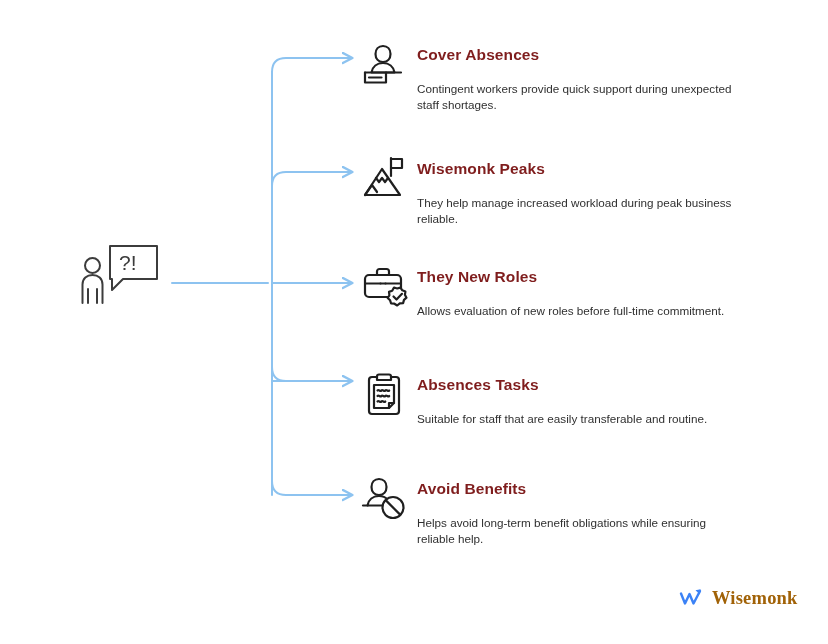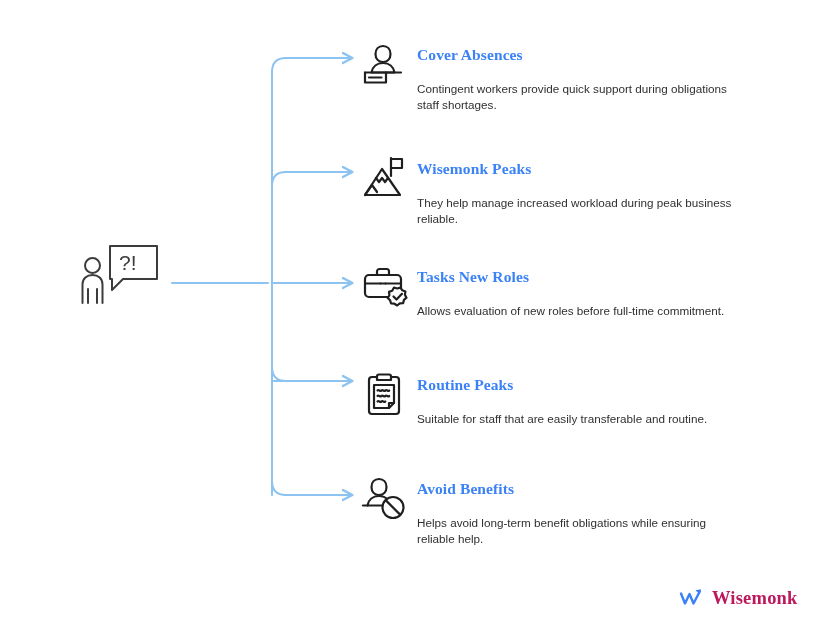--- a/index.html
+++ b/index.html
@@ -56,24 +56,23 @@
     height: 48px;
   }
   .branch-icon svg { display: block; }
 
   .branch-title {
     position: absolute;
     left: 57px;
     top: 6px;
     font-size: 15.5px;
     font-weight: bold;
-    color: #3b82f6;
+    color: #7f1d1d;
     letter-spacing: 0.1px;
     white-space: nowrap;
-    font-family: Liberation Serif, serif;
   }
   .branch-desc {
     position: absolute;
     left: 57px;
     top: 41px;
     width: 330px;
     font-size: 11.7px;
     line-height: 16px;
     color: #303030;
   }
@@ -85,21 +84,21 @@
     top: 586px;
     display: flex;
     align-items: center;
     gap: 7px;
   }
   #brand .brand-mark { width: 26px; height: 24px; display: block; }
   #brand .brand-name {
     font-family: "Liberation Serif", serif;
     font-size: 18.5px;
     font-weight: bold;
-    color: #be185d;
+    color: #a16207;
     letter-spacing: 0.2px;
   }
 </style>
 </head>
 <body>
 
 <div id="canvas">
 
   <svg id="connectors" viewBox="0 0 828 644" xmlns="http://www.w3.org/2000/svg">
     <defs>
@@ -154,21 +153,21 @@
 
           <path d="M5,32.5 L41,32.5"></path>
 
           <path d="M5,32.5 L5,42.5 L26,42.5 L26,32.5"></path>
 
           <path d="M9,37.5 L21.5,37.5"></path>
         </g>
       </svg>
     </div>
     <div class="branch-title">Cover Absences</div>
-    <div class="branch-desc">Contingent workers provide quick support during obligations staff shortages.</div>
+    <div class="branch-desc">Contingent workers provide quick support during unexpected staff shortages.</div>
   </div>
 
   <div class="branch" style="top:154px;">
     <div class="branch-icon">
       <svg width="48" height="48" viewBox="0 0 48 48" xmlns="http://www.w3.org/2000/svg">
         <g fill="none" stroke="#1f1f1f" stroke-width="2.2" stroke-linecap="round" stroke-linejoin="round">
 
           <path d="M5,41 L22,15 L40,41 Z"></path>
 
           <path d="M5,41 L12,31 L17,38"></path>
@@ -198,21 +197,21 @@
 
           <path d="M5,21.5 L20.5,21.5 M25.5,21.5 L41,21.5"></path>
         </g>
 
         <g fill="#ffffff" stroke="#1f1f1f" stroke-width="2.2" stroke-linecap="round" stroke-linejoin="round">
           <path d="M34,25.5 l3.2,1.0 l3.2,-0.9 l1.9,2.7 l3.1,1.2 l-0.5,3.3 l1.6,2.9 l-2.5,2.2 l-0.9,3.2 l-3.3,0.3 l-2.6,2.1 l-2.8,-1.8 l-3.3,-0.2 l-1.0,-3.2 l-2.4,-2.3 l1.7,-2.8 l-0.4,-3.3 l3.2,-1.1 Z"></path>
         </g>
         <path d="M33.5,34.5 L36.5,37.5 L42,31.8" fill="none" stroke="#1f1f1f" stroke-width="2.2" stroke-linecap="round" stroke-linejoin="round"></path>
       </svg>
     </div>
-    <div class="branch-title">Tasks New Roles</div>
+    <div class="branch-title">They New Roles</div>
     <div class="branch-desc">Allows evaluation of new roles before full-time commitment.</div>
   </div>
 
   <div class="branch" style="top:370px;">
     <div class="branch-icon">
       <svg width="48" height="48" viewBox="0 0 48 48" xmlns="http://www.w3.org/2000/svg">
         <g fill="none" stroke="#1f1f1f" stroke-width="2.2" stroke-linecap="round" stroke-linejoin="round">
 
           <path d="M17,7 L12,7 C10.3,7 9,8.3 9,10 L9,41 C9,42.7 10.3,44 12,44 L36,44 C37.7,44 39,42.7 39,41 L39,10 C39,8.3 37.7,7 36,7 L31,7"></path>
 
@@ -220,21 +219,21 @@
 
           <path d="M14,15 L34,15 L34,33 L29,38 L14,38 Z"></path>
           <path d="M34,33 L29,33 L29,38"></path>
 
           <path d="M17.5,20.5 c1.3,-1.6 2.6,1.6 3.9,0 c1.3,-1.6 2.6,1.6 3.9,0 c1.3,-1.6 2.6,1.6 3.9,0"></path>
           <path d="M17.5,26 c1.3,-1.6 2.6,1.6 3.9,0 c1.3,-1.6 2.6,1.6 3.9,0 c1.3,-1.6 2.6,1.6 3.9,0"></path>
           <path d="M17.5,31.5 c1.3,-1.6 2.6,1.6 3.9,0 c1.3,-1.6 2.6,1.6 3.9,0"></path>
         </g>
       </svg>
     </div>
-    <div class="branch-title">Routine Peaks</div>
+    <div class="branch-title">Absences Tasks</div>
     <div class="branch-desc">Suitable for staff that are easily transferable and routine.</div>
   </div>
 
   <div class="branch" style="top:474px;">
     <div class="branch-icon">
       <svg width="48" height="48" viewBox="0 0 48 48" xmlns="http://www.w3.org/2000/svg">
         <g fill="none" stroke="#1f1f1f" stroke-width="2.2" stroke-linecap="round" stroke-linejoin="round">
 
           <path d="M19,5 C23.5,5 26.5,8.2 26.5,13 C26.5,17.8 23.5,21 19,21 C14.5,21 11.5,17.8 11.5,13 C11.5,8.2 14.5,5 19,5 Z"></path>
 

